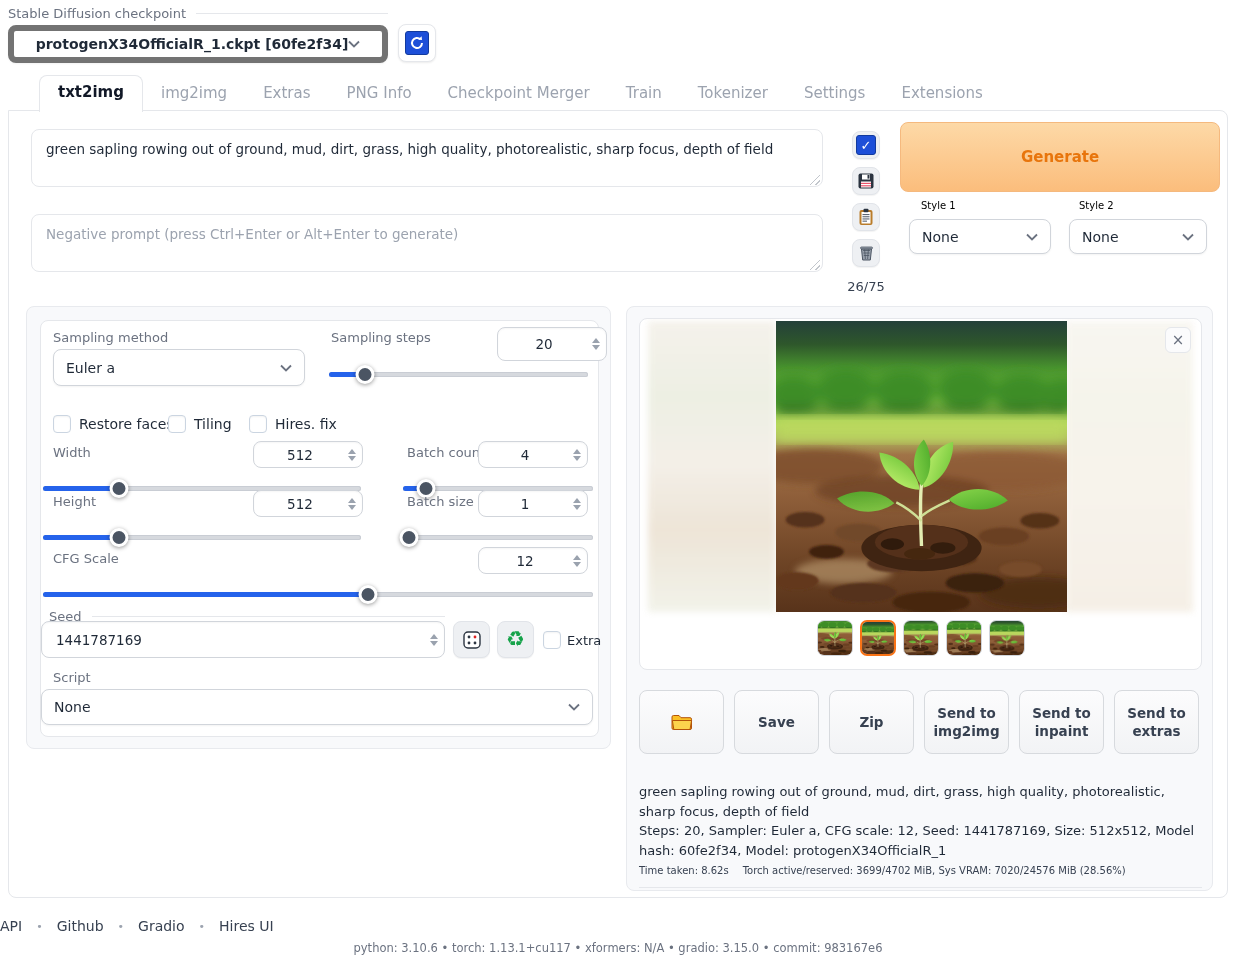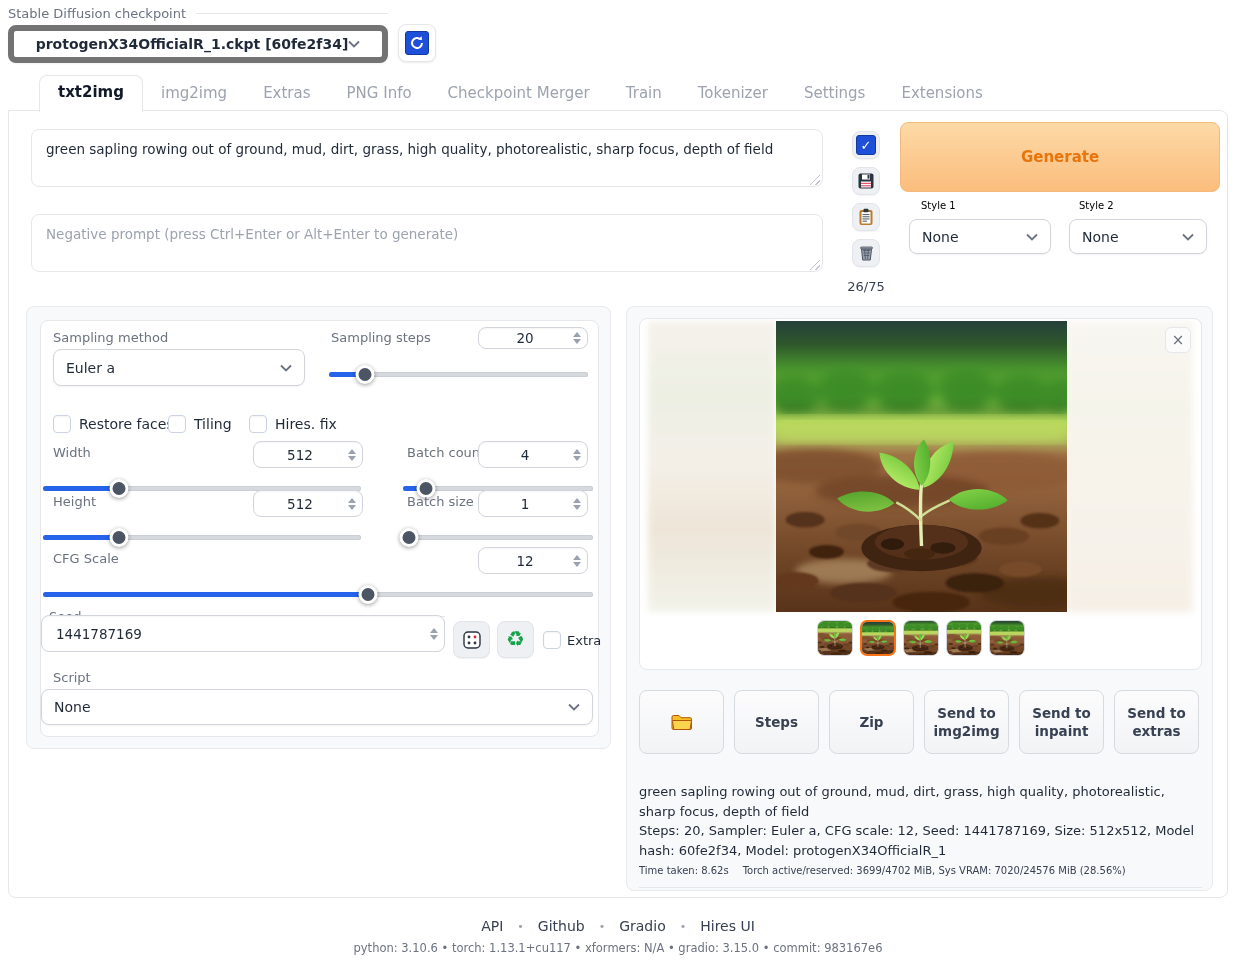--- a/index.html
+++ b/index.html
@@ -110,21 +110,21 @@
   .outbtn { width:85px; height:64px; background:linear-gradient(180deg,#fcfcfd,#f2f3f5); border:1px solid #d7dade;
             border-radius:8px; font-family:inherit; font-size:13.5px; font-weight:bold; color:#374151;
             display:flex; align-items:center; justify-content:center; text-align:center; line-height:1.35;
             cursor:pointer; padding:0 6px; }
   .info { position:absolute; left:12px; top:475px; width:563px; font-size:13px; color:#1f2937;
           line-height:1.5; border-bottom:1px solid #e5e7eb; padding-bottom:9px; }
   .info .perf { font-size:10px; color:#374151; margin-top:3px; display:flex; gap:14px; }
 
   
   .footer { position:absolute; left:0; right:0; top:918px; text-align:center; }
-  .footer .links { font-size:14px; color:#374151; display:flex; justify-content:center; gap:14px; align-items:center; }
+  .footer .links { font-size:14px; color:#374151; display:flex; justify-content:flex-start; gap:14px; align-items:center; }
   .footer .links .lnk { cursor:pointer; }
   .footer .dot { color:#9ca3af; font-size:11px; }
   .footer .vers { margin-top:7px; font-size:11.5px; color:#6b7280; }
 </style>
 </head>
 <body>
 
 <svg width="0" height="0" style="position:absolute">
   <defs>
     <linearGradient id="gSky" x1="0" y1="0" x2="0" y2="1">
@@ -304,21 +304,21 @@
       <div class="card-params">
 
         <div class="abs plainlbl" style="left:12px;top:9px">Sampling method</div>
         <div class="selectbox" style="left:12px;top:28px;width:252px;height:37px">
           <span>Euler a</span>
           <svg class="chev" viewBox="0 0 12 8">
               <polyline points="1,1.5 6,6.5 11,1.5"></polyline>
             </svg>
         </div>
         <div class="abs plainlbl" style="left:290px;top:9px">Sampling steps</div>
-        <div class="numbox" style="left:437px;top:6px;width:110px;height:22px">
+        <div class="numbox" style="left:456px;top:6px;width:110px;height:34px">
           <span class="val">20</span>
           <span class="spin">
               <span class="tri-up"></span>
               <span class="tri-down"></span>
             </span>
         </div>
         <div class="slider" style="left:288px;top:44px;width:259px;--fill:14%">
           <div class="track"></div>
             <div class="fill"></div>
             <div class="knob"></div>
@@ -401,21 +401,21 @@
         </div>
         <div class="slider" style="left:2px;top:264px;width:550px;--fill:59%">
           <div class="track"></div>
             <div class="fill"></div>
             <div class="knob"></div>
         </div>
 
         <div class="abs lblline" style="left:8px;top:288px;width:396px">
             <span>Seed</span>
           </div>
-        <div class="numbox" style="left:0px;top:294px;width:404px;height:37px">
+        <div class="numbox" style="left:0px;top:300px;width:404px;height:37px">
           <span class="val" style="text-align:left;padding-left:14px">1441787169</span>
           <span class="spin">
               <span class="tri-up"></span>
               <span class="tri-down"></span>
             </span>
         </div>
         <div class="sq-btn" style="left:412px;top:300px">
           <svg width="20" height="20" viewBox="0 0 20 20">
             <rect x="2" y="2" width="16" height="16" rx="4" fill="#fff" stroke="#2b3440" stroke-width="1.4"></rect>
             <circle cx="7" cy="7" r="1.4" fill="#2b3440"></circle>
@@ -481,21 +481,21 @@
         </div>
       </div>
 
       <div class="outbtns">
         <button class="outbtn">
           <svg width="22" height="17" viewBox="0 0 22 17">
             <path d="M1 3 a1.5 1.5 0 0 1 1.5-1.5 H8 l2 2.2 H19 a1.5 1.5 0 0 1 1.5 1.5 V14 a1.5 1.5 0 0 1-1.5 1.5 H2.5 A1.5 1.5 0 0 1 1 14 Z" fill="#fbbf24" stroke="#b45309" stroke-width="1"></path>
             <path d="M1.4 6.5 H20.6 L19 15.5 H2.8 Z" fill="#fcd34d" stroke="#b45309" stroke-width="1"></path>
           </svg>
         </button>
-        <button class="outbtn">Steps</button>
+        <button class="outbtn">Save</button>
         <button class="outbtn">Zip</button>
         <button class="outbtn">Send to img2img</button>
         <button class="outbtn">Send to inpaint</button>
         <button class="outbtn">Send to extras</button>
       </div>
 
       <div class="info">
         <div>green sapling rowing out of ground, mud, dirt, grass, high quality, photorealistic, sharp focus, depth of field</div>
         <div>Steps: 20, Sampler: Euler a, CFG scale: 12, Seed: 1441787169, Size: 512x512, Model hash: 60fe2f34, Model: protogenX34OfficialR_1</div>
         <div class="perf">

